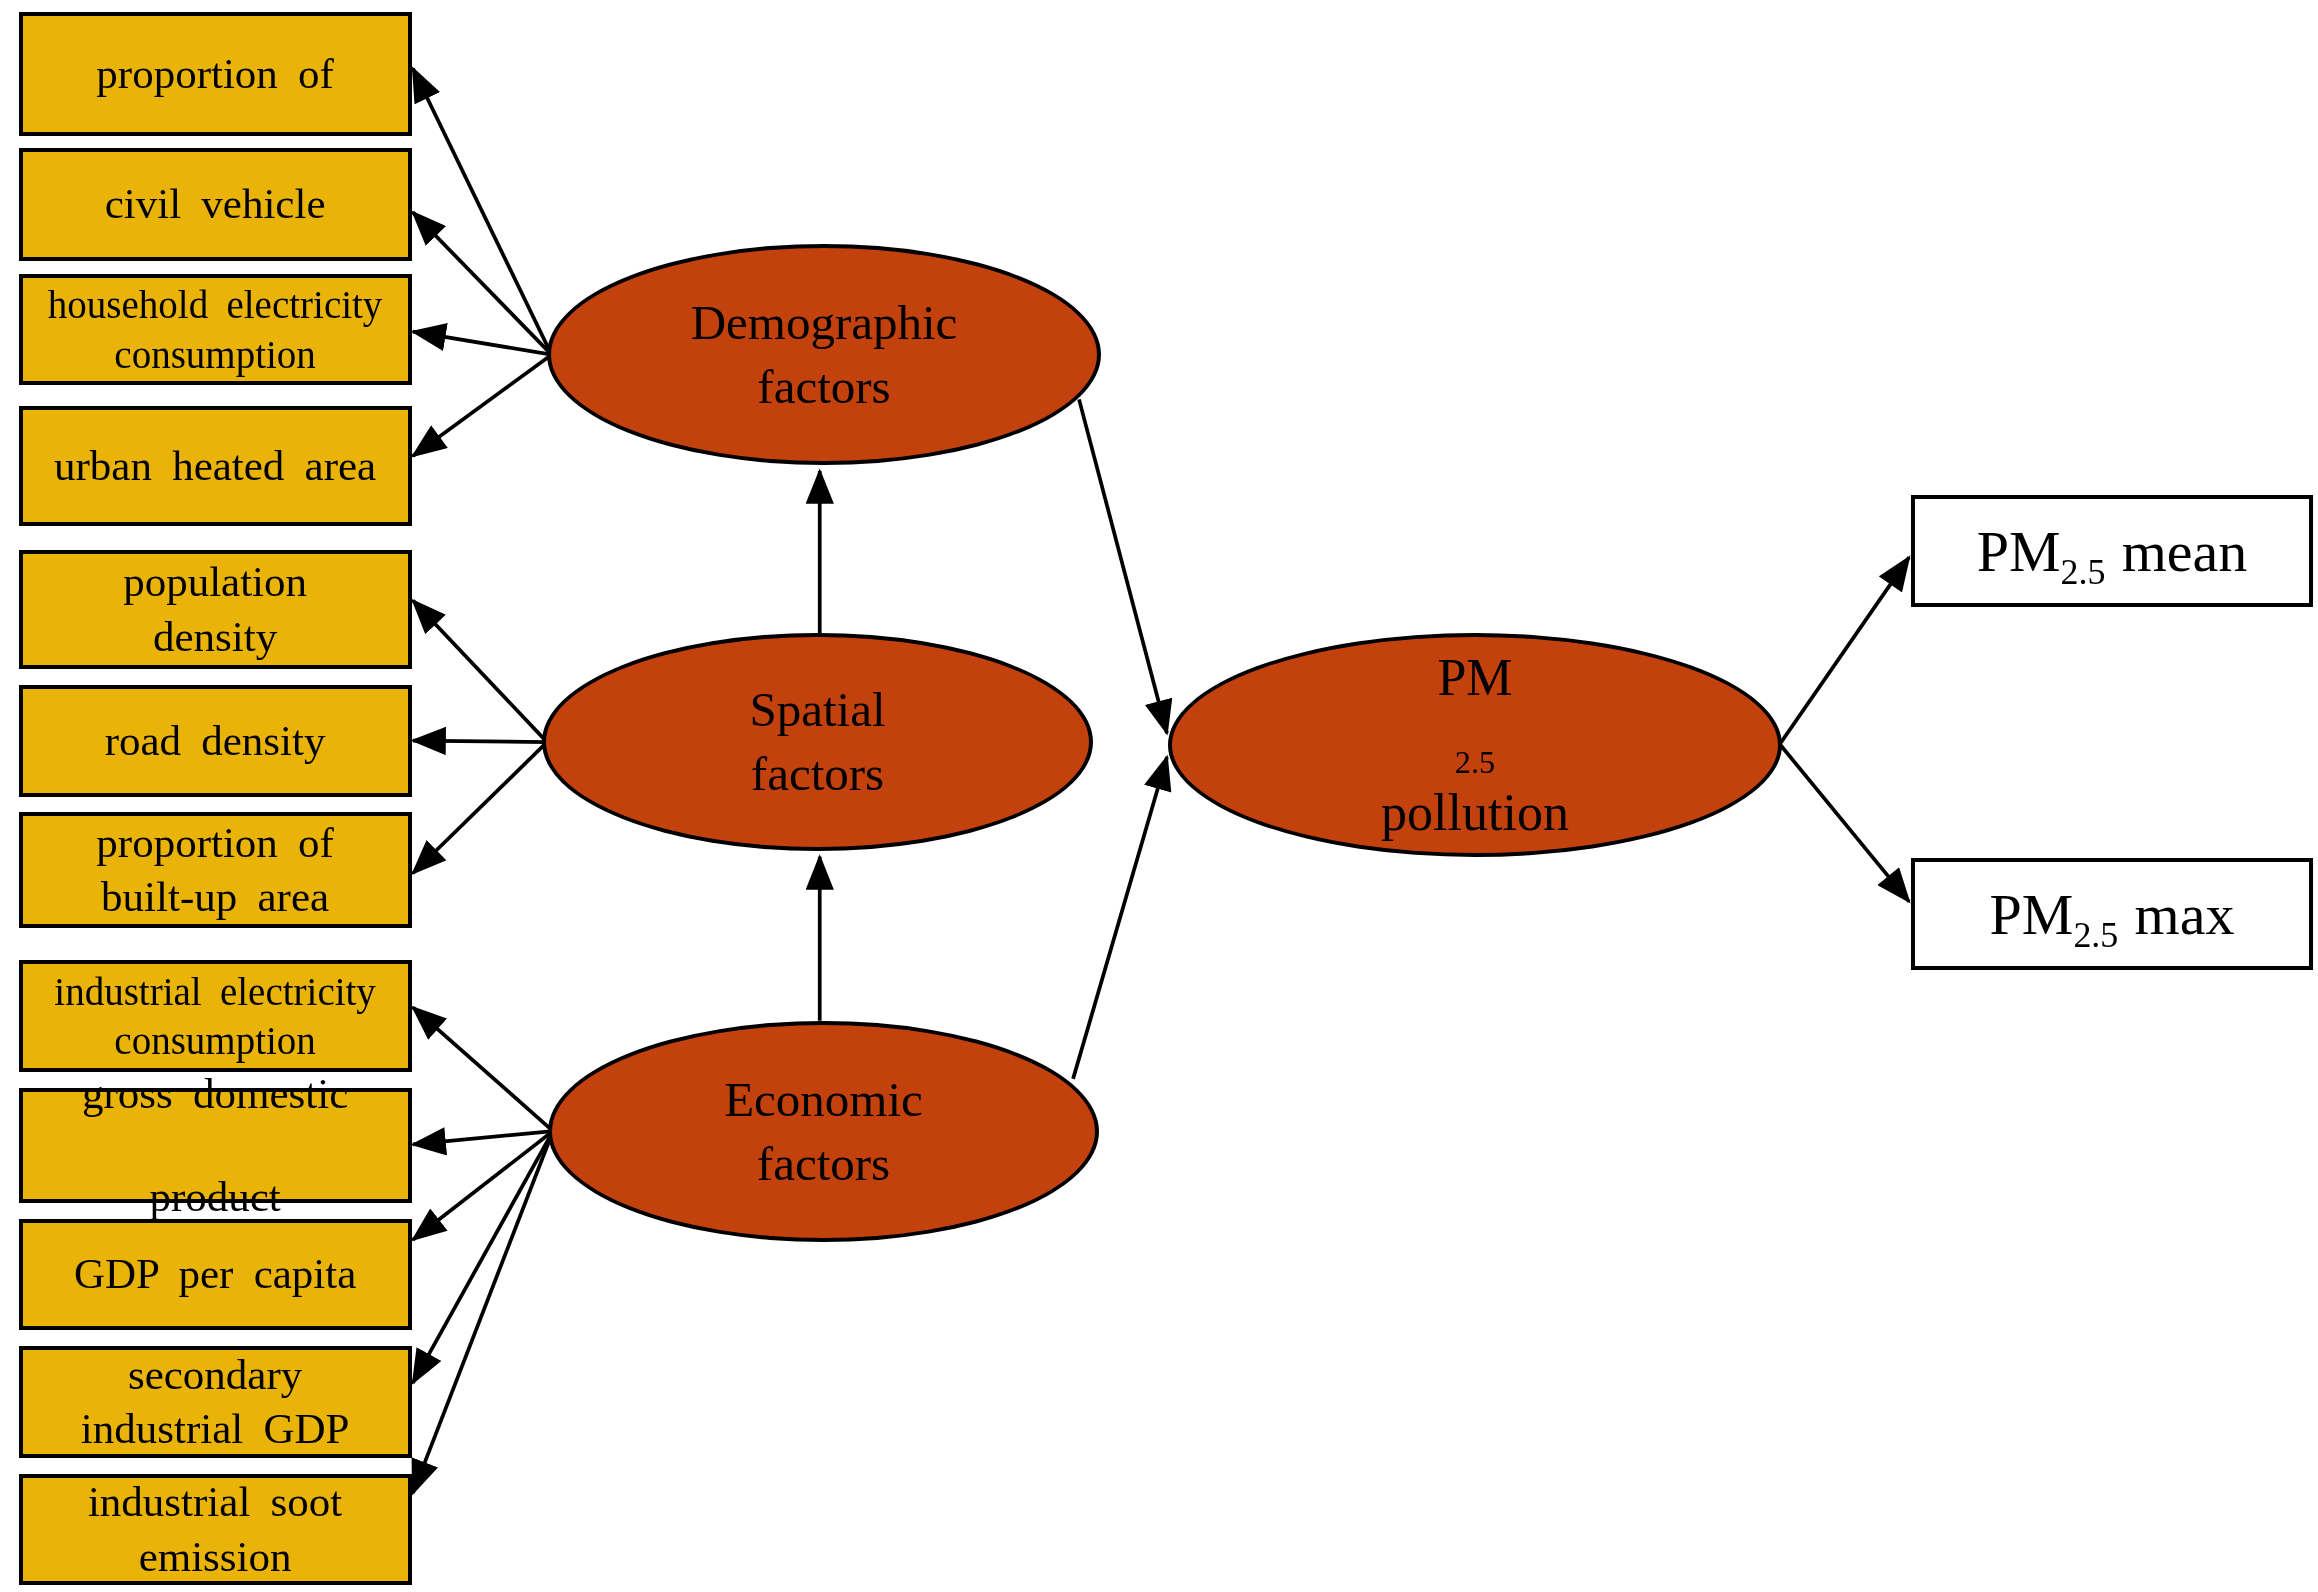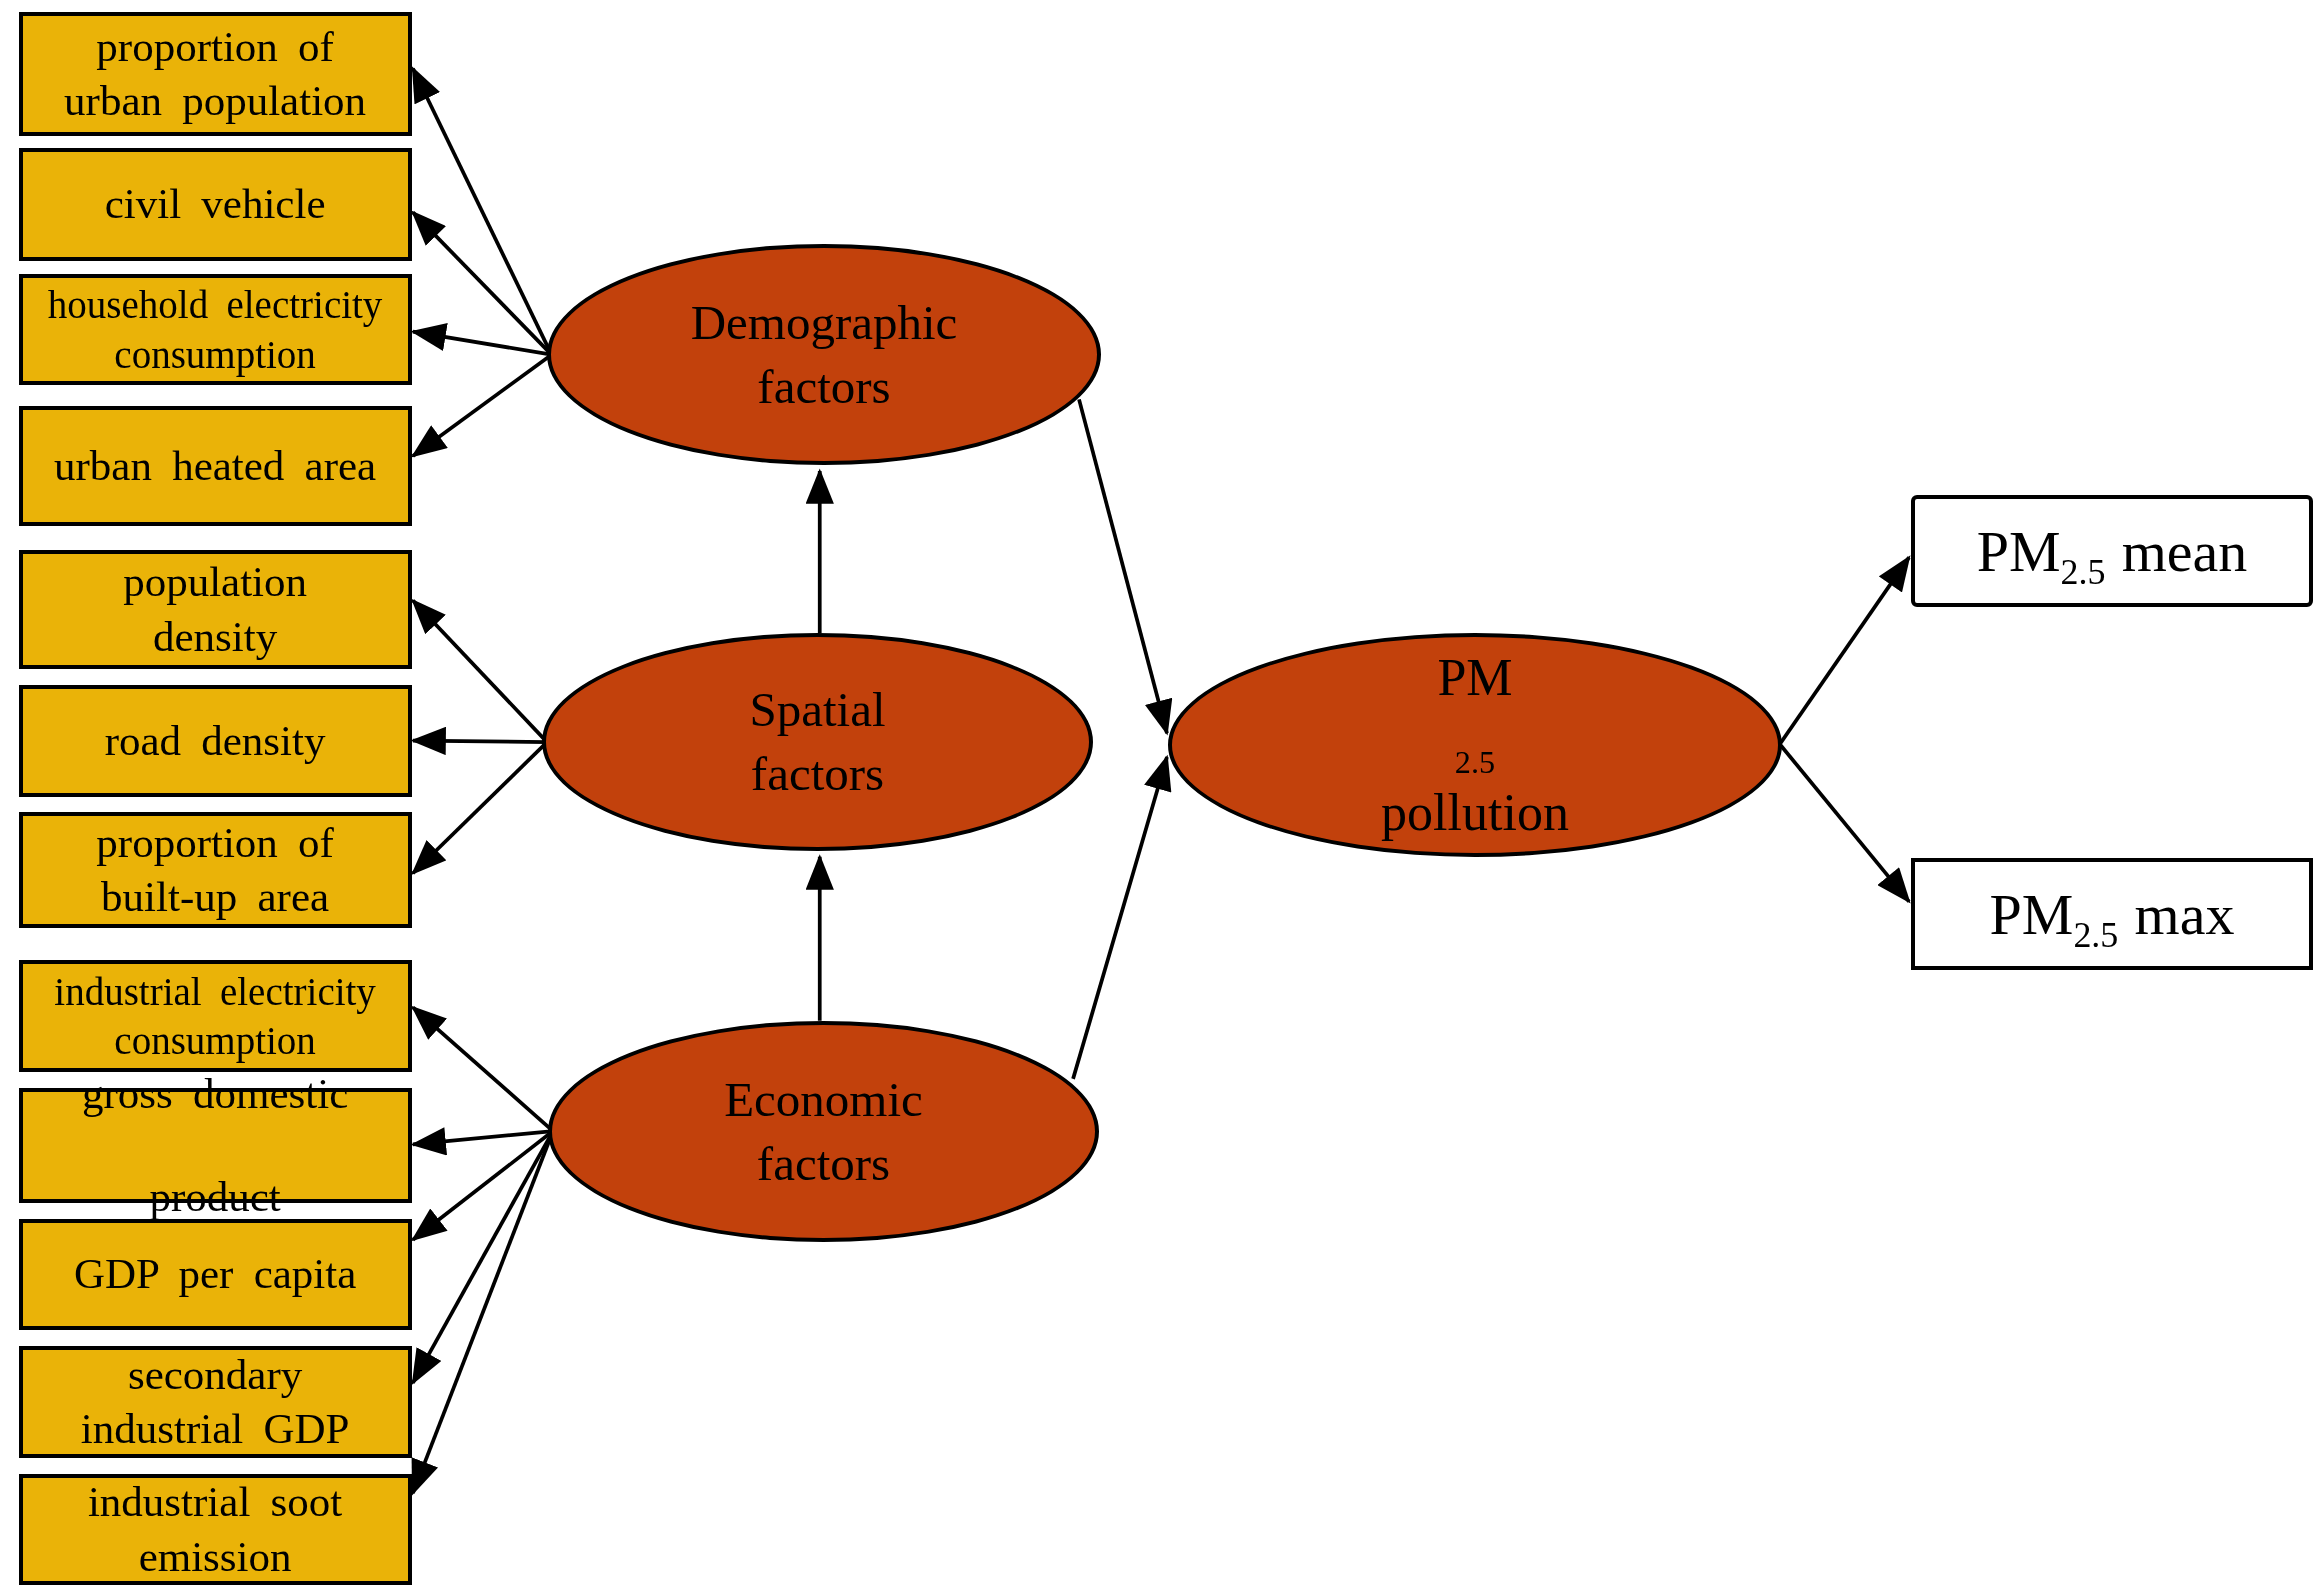--- a/index.html
+++ b/index.html
@@ -60,21 +60,21 @@
 
   .outbox {
     position: absolute; left: 1911px; width: 402px; height: 112px;
     box-sizing: border-box;
     background: #ffffff;
     border: 4.5px solid #000000;
     display: flex; justify-content: center; align-items: center;
     white-space: nowrap;
     font-size: 58px;
   }
-  .r-mean { top: 495px; border-radius: 6px; }
+  .r-mean { top: 495px; }
   .r-max  { top: 858px; }
 
   sub { font-size: 0.62em; line-height: 0; }
   .suffix { margin-left: 0.28em; }
   .pmline { white-space: nowrap; }
 </style>
 </head>
 <body>
 
 <svg class="arrow-layer" width="2319" height="1593" viewBox="0 0 3112 2138">
@@ -100,21 +100,20 @@
     <line x1="1100" y1="1370" x2="1100" y2="1150" marker-end="url(#ah)"></line>
     <line x1="1448" y1="536" x2="1566" y2="984" marker-end="url(#ah)"></line>
     <line x1="1440" y1="1448" x2="1566" y2="1016" marker-end="url(#ah)"></line>
     <line x1="2378" y1="1014" x2="2562" y2="748" marker-end="url(#ah)"></line>
     <line x1="2378" y1="986" x2="2562" y2="1210" marker-end="url(#ah)"></line>
   </g>
 </svg>
 
 <div class="ibox b1">
   <span>proportion of</span>
-  <span>urban population</span>
 </div>
 <div class="ibox b2">
   <span>civil vehicle</span>
 </div>
 <div class="ibox b3">
   <span>household electricity</span>
   <span>consumption</span>
 </div>
 <div class="ibox b4">
   <span>urban heated area</span>

